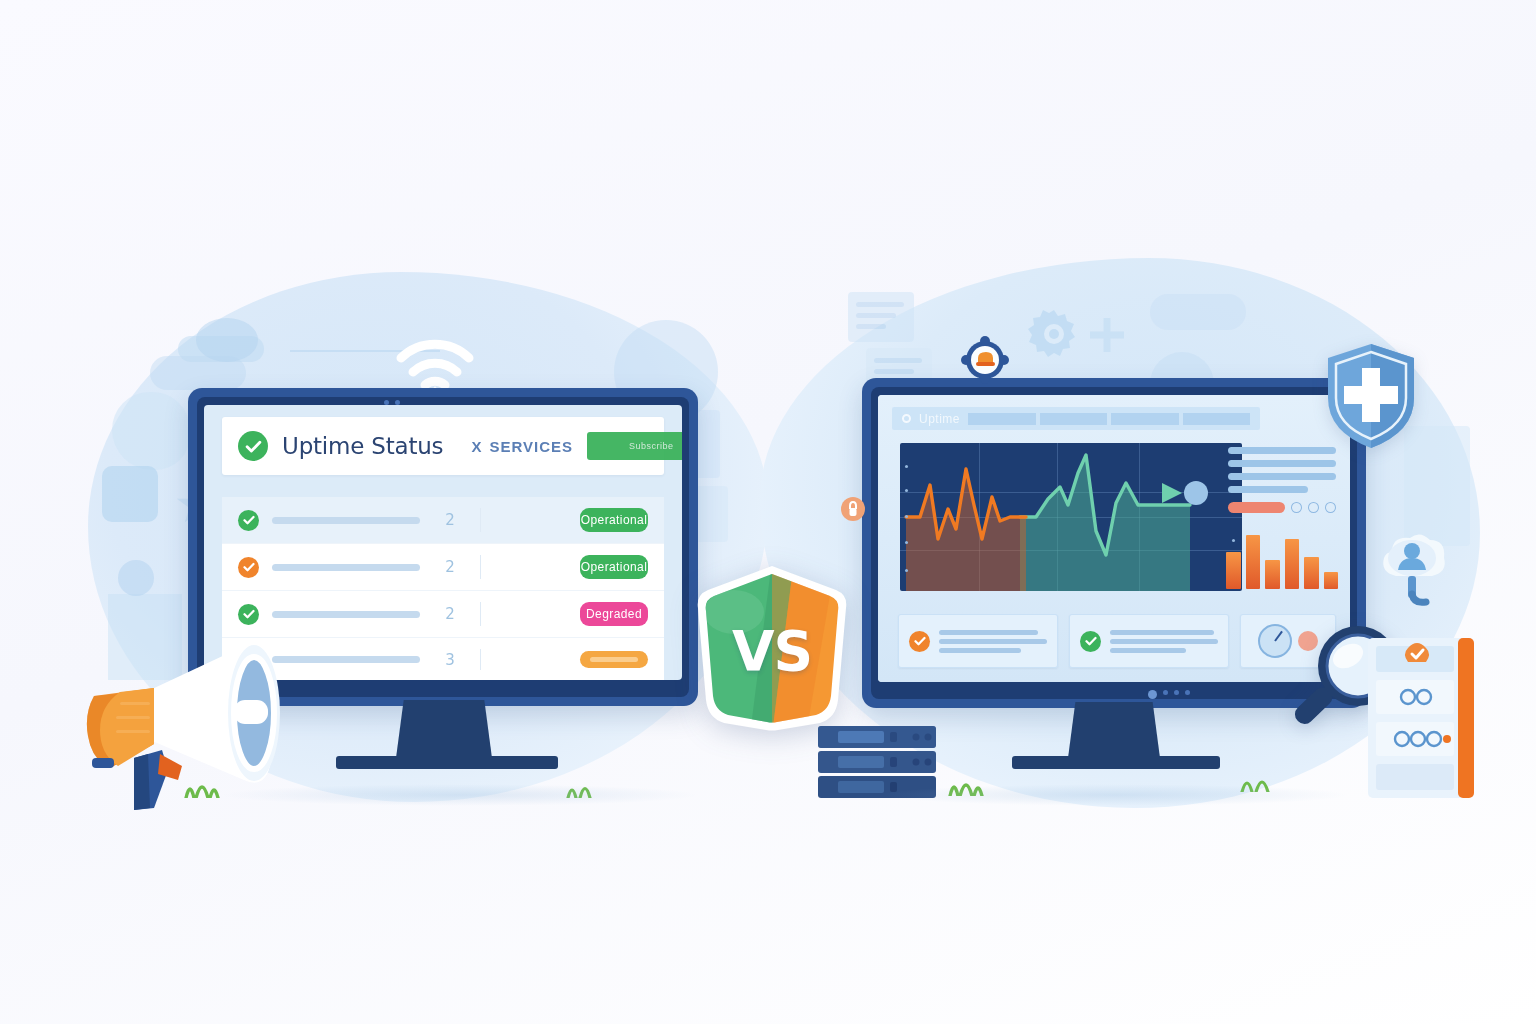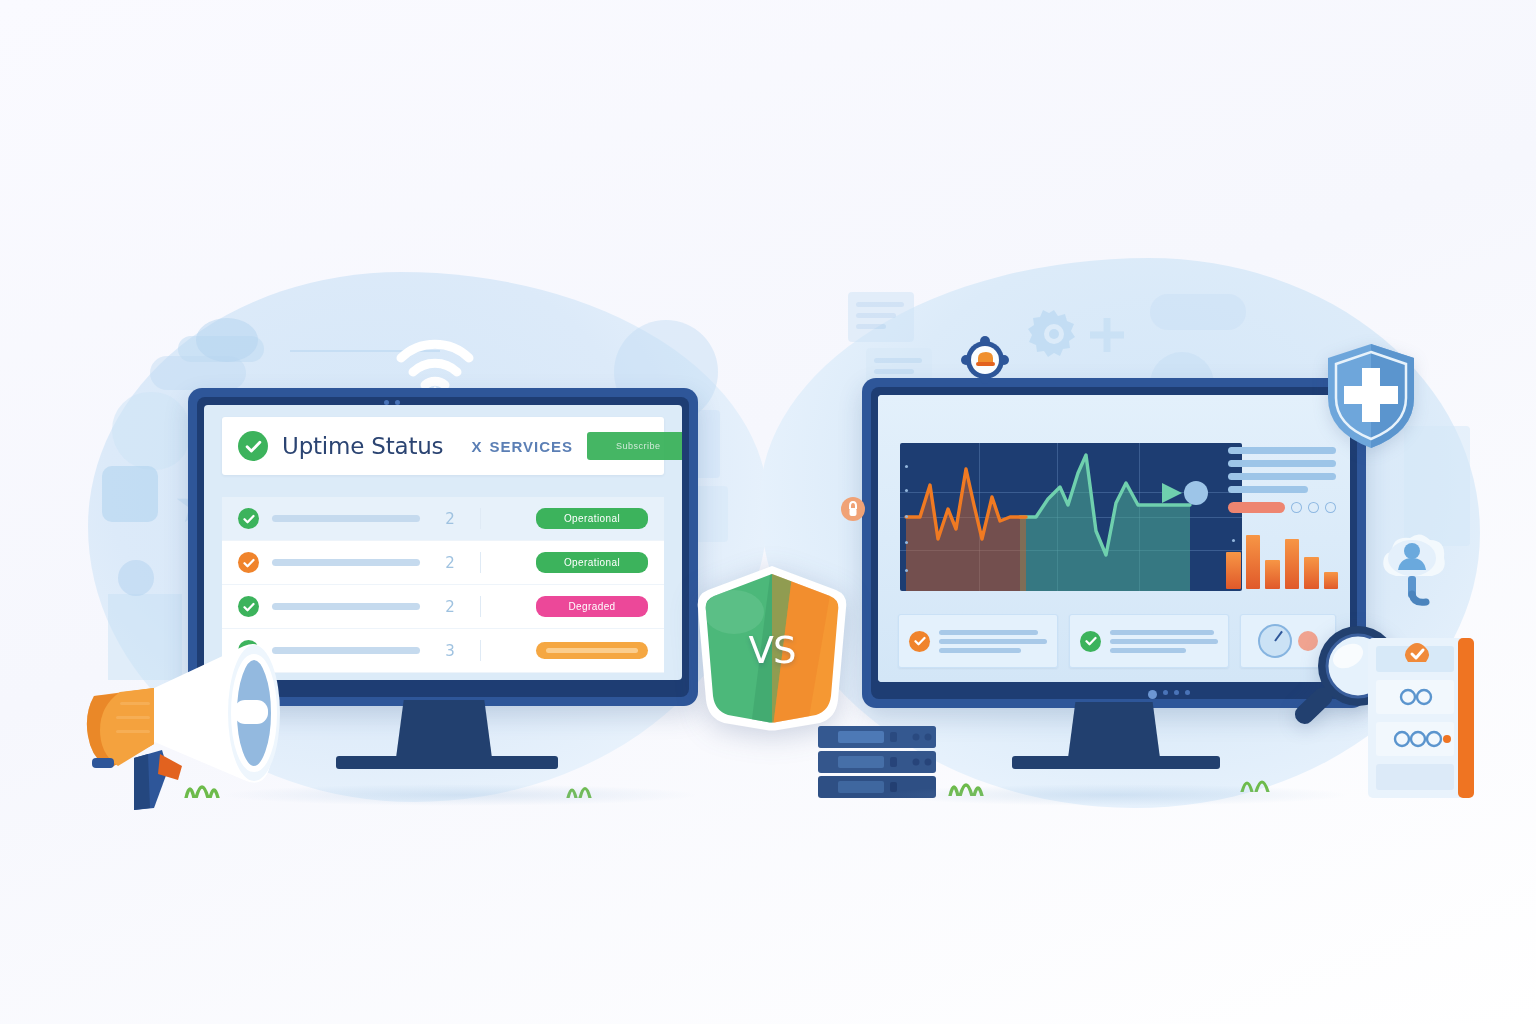--- a/index.html
+++ b/index.html
@@ -96,39 +96,39 @@
     letter-spacing:-.2px; flex:0 0 auto;
   }
   .ss-lines { flex:1; display:flex; flex-direction:column; gap:5px; }
   .gbar { height:6px; border-radius:4px; background:#c5daee; }
   .ss-brand {
     display:flex; align-items:center; gap:7px; flex:0 0 auto;
     font-size:15px; color:#5b7fb5; letter-spacing:1px; font-weight:600;
   }
   .ss-btn {
     flex:0 0 auto; background:#3cb35c; color:#cfe9d7;
-    border-radius:3px; font-size:9px; padding:9px 29px;
+    border-radius:3px; font-size:9px; padding:9px 42px;
     letter-spacing:.5px; opacity:.95;
   }
   .ss-rows { position:absolute; left:18px; right:18px; top:92px; }
   .ss-row {
     display:flex; align-items:center; gap:13px;
     padding:11px 16px; background:#ffffff;
     border-bottom:1px solid #eef4fa;
   }
   .ss-row.alt { background:#e7f1fa; }
   .ss-row .gbar { width:148px; height:7px; }
   .ss-row-num {
     width:34px; text-align:center; color:#9fc2e0;
     font-size:15px; font-family:"DejaVu Sans", sans-serif;
   }
   .ss-sep { width:1px; align-self:stretch; background:#dfeaf5; }
   .pill {
-    width:112px; text-align:center; border-radius:9px;
-    font-size:10px; padding:5px 0; color:#ffffff; letter-spacing:.4px;
+    width:68px; text-align:center; border-radius:9px;
+    font-size:12px; padding:5px 0; color:#ffffff; letter-spacing:.4px;
     margin-left:auto;
   }
   .pill.green { background:#3cb35c; }
   .pill.orange { background:#ec4899; }
   .pill.amber { background:#f5a742; }
   .pill.amber .inner { display:block; height:5px; border-radius:3px; background:#fbcd8d; margin:1px 10px; }
 
   
   .dash { position:absolute; inset:0; background:linear-gradient(180deg,#e3f0fb 0%,#d3e6f7 100%); }
   .dash-head {
@@ -178,21 +178,21 @@
     content:""; position:absolute; left:50%; top:50%; width:2px; height:12px;
     background:#2e5699; transform-origin:bottom center; transform:translate(-50%,-100%) rotate(36deg);
   }
   .phone-ic { width:20px; height:20px; border-radius:50%; background:#f0a390; }
 
   
   .vs-wrap { position:absolute; left:686px; top:560px; width:172px; height:175px; }
   .vs-wrap svg { width:100%; height:100%; display:block; filter:drop-shadow(0 6px 14px rgba(40,70,120,.22)); }
   .vs-text {
     position:absolute; inset:0; display:flex; align-items:center; justify-content:center;
-    font-family:"DejaVu Sans", sans-serif; font-weight:400; font-size:37px;
+    font-family:"DejaVu Sans", sans-serif; font-weight:700; font-size:55px;
     color:#ffffff; letter-spacing:-1px; text-shadow:0 2px 4px rgba(40,70,120,.25);
     padding-top:6px;
   }
 
   
   .mega { position:absolute; left:58px; top:618px; width:245px; height:200px; }
   .mega svg { width:100%; height:100%; }
 
   
   .shield { position:absolute; left:1322px; top:340px; width:98px; height:112px; }
@@ -363,20 +363,30 @@
     <div class="mon-frame-in"></div>
     <div class="mon-dots" style="left:286px; top:312px;">
       <i style="width:9px;height:9px;background:#6d97d3;"></i>
         <i></i>
         <i></i>
         <i></i>
     </div>
     <div class="mon-screen">
       <div class="dash">
 
+        <div class="dash-head">
+          <span class="dot-o"></span>
+          <span class="htxt">Uptime</span>
+          <span class="hblocks">
+              <i></i>
+              <i></i>
+              <i></i>
+              <i></i>
+            </span>
+        </div>
 
         <div class="chart-box">
           <div class="chart-grid">
             <i style="left:0;top:33%;width:100%;height:1px;"></i>
             <i style="left:0;top:50%;width:100%;height:1px;"></i>
             <i style="left:0;top:72%;width:100%;height:1px;"></i>
             <i style="left:23%;top:0;width:1px;height:100%;"></i>
             <i style="left:46%;top:0;width:1px;height:100%;"></i>
             <i style="left:70%;top:0;width:1px;height:100%;"></i>
           </div>

